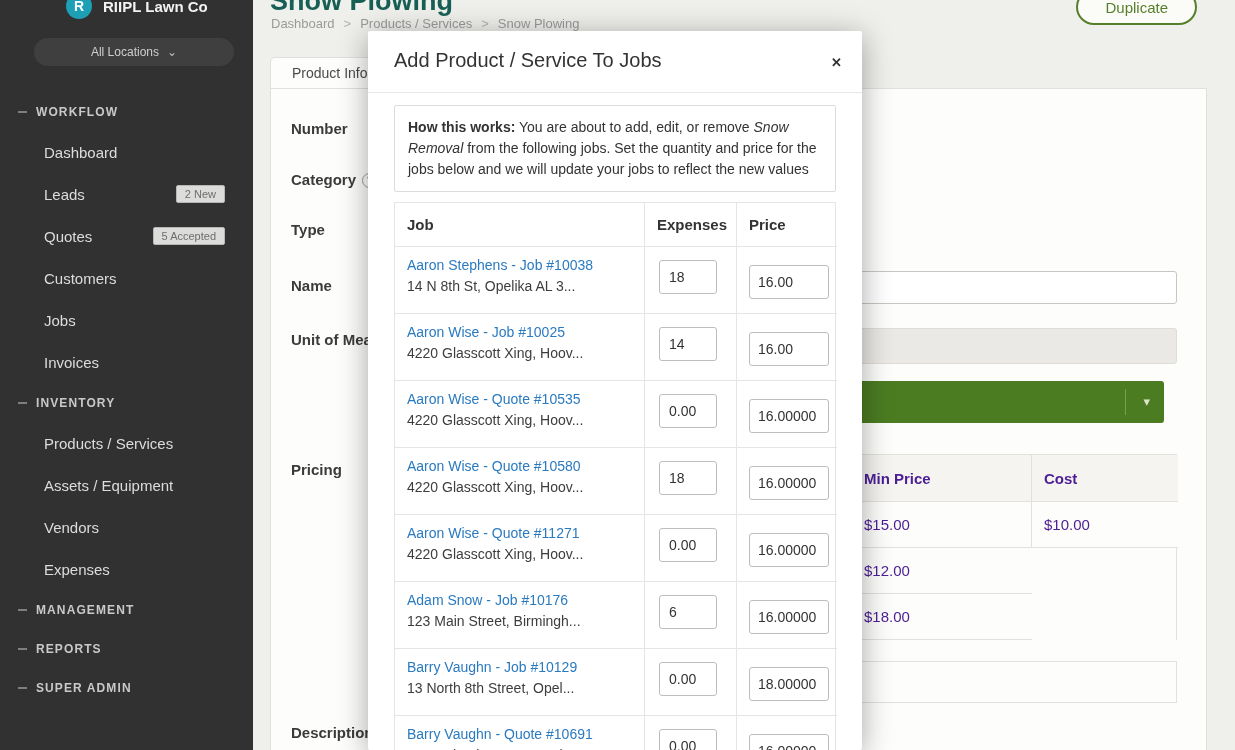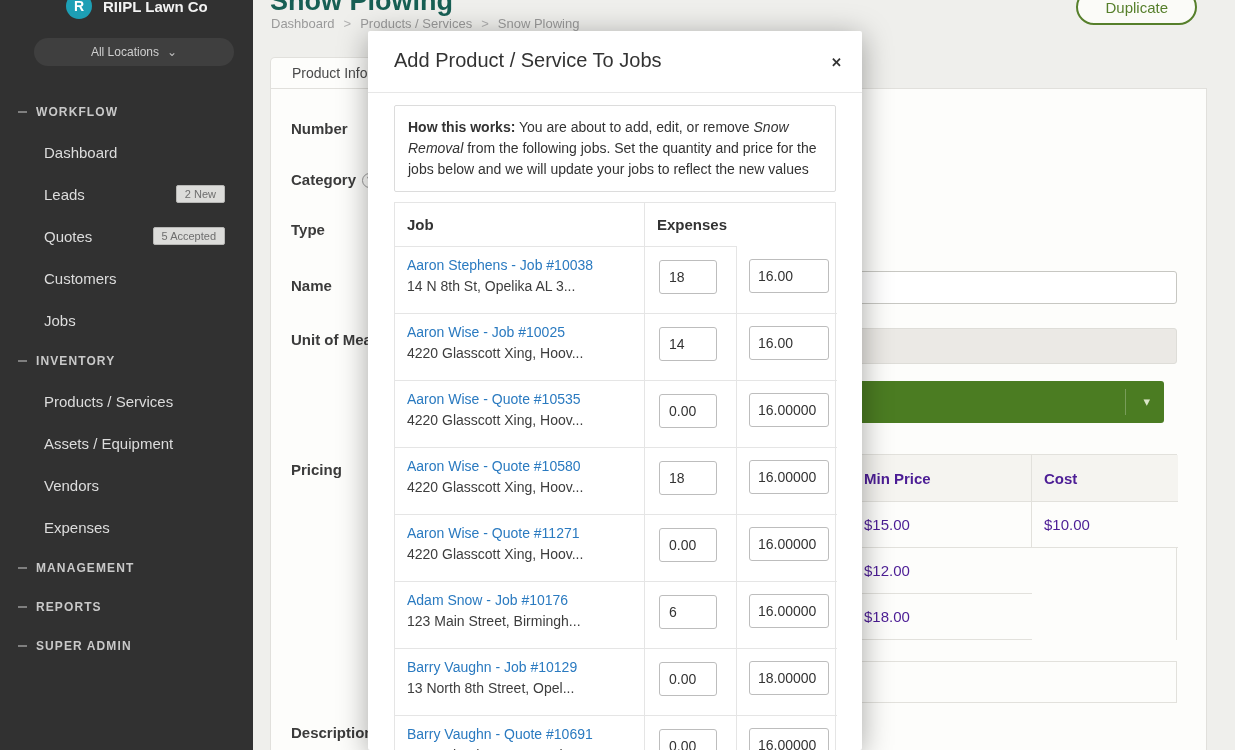--- a/index.html
+++ b/index.html
@@ -72,21 +72,21 @@
   .jt-hcell { height:44px; line-height:44px; padding-left:12px; font-size:15px; font-weight:600;
               color:#333; border-right:1px solid #e5e5e5; border-bottom:1px solid #e5e5e5; }
   .jt-head > .jt-hcell:last-child { border-right:none; }
   .jt-row { height:67px; }
   .jt-cell { border-right:1px solid #e5e5e5; border-bottom:1px solid #e5e5e5; padding:10px 8px 0 12px; overflow:hidden; }
   .jt-row > .jt-cell:last-child { border-right:none; }
   .job-link { font-size:14px; color:#2a7ac0; margin-bottom:5px; cursor:pointer; white-space:nowrap; overflow:hidden; }
   .job-addr { font-size:14px; color:#3d3d3d; white-space:nowrap; overflow:hidden; }
   .qty-input { width:58px; height:34px; margin-top:3px; margin-left:2px; border:1px solid #bdbdbd;
                border-radius:3px; padding:0 9px; font-size:14px; color:#333; font-family:inherit; background:#fff; }
-  .price-input { width:80px; height:34px; margin-top:2px; border:1px solid #bdbdbd; border-radius:3px;
+  .price-input { width:80px; height:34px; margin-top:8px; border:1px solid #bdbdbd; border-radius:3px;
                  padding:0 8px; font-size:14px; color:#333; font-family:inherit; background:#fff; }
 </style>
 </head>
 <body>
 
 <div class="app">
 
   <aside class="sidebar">
     <div class="logo-row">
       <div class="logo-circle">R</div>
@@ -111,20 +111,23 @@
       <div class="item">
         <span>Quotes</span>
         <span class="badge">5 Accepted</span>
       </div>
       <div class="item">
         <span>Customers</span>
       </div>
       <div class="item">
         <span>Jobs</span>
       </div>
+      <div class="item">
+        <span>Invoices</span>
+      </div>
 
       <div class="sec">
         <span class="dash"></span>
         <span>INVENTORY</span>
       </div>
       <div class="item">
         <span>Products / Services</span>
       </div>
       <div class="item">
         <span>Assets / Equipment</span>
@@ -215,20 +218,21 @@
     </div>
     <div class="modal-body">
       <div class="info-box">
         <b>How this works:</b><span> You are about to add, edit, or remove </span><i>Snow Removal</i><span> from the following jobs. Set the quantity and price for the jobs below and we will update your jobs to reflect the new values</span>
       </div>
 
       <div class="jobs-table">
         <div class="jt-head">
           <div class="jt-hcell">Job</div>
           <div class="jt-hcell">Expenses</div>
+          <div class="jt-hcell">Price</div>
         </div>
 
         <div class="jt-row">
           <div class="jt-cell">
             <div class="job-link">Aaron Stephens - Job #10038</div>
             <div class="job-addr">14 N 8th St, Opelika AL 3...</div>
           </div>
           <div class="jt-cell">
             <input class="qty-input" value="18" style="">
           </div>

